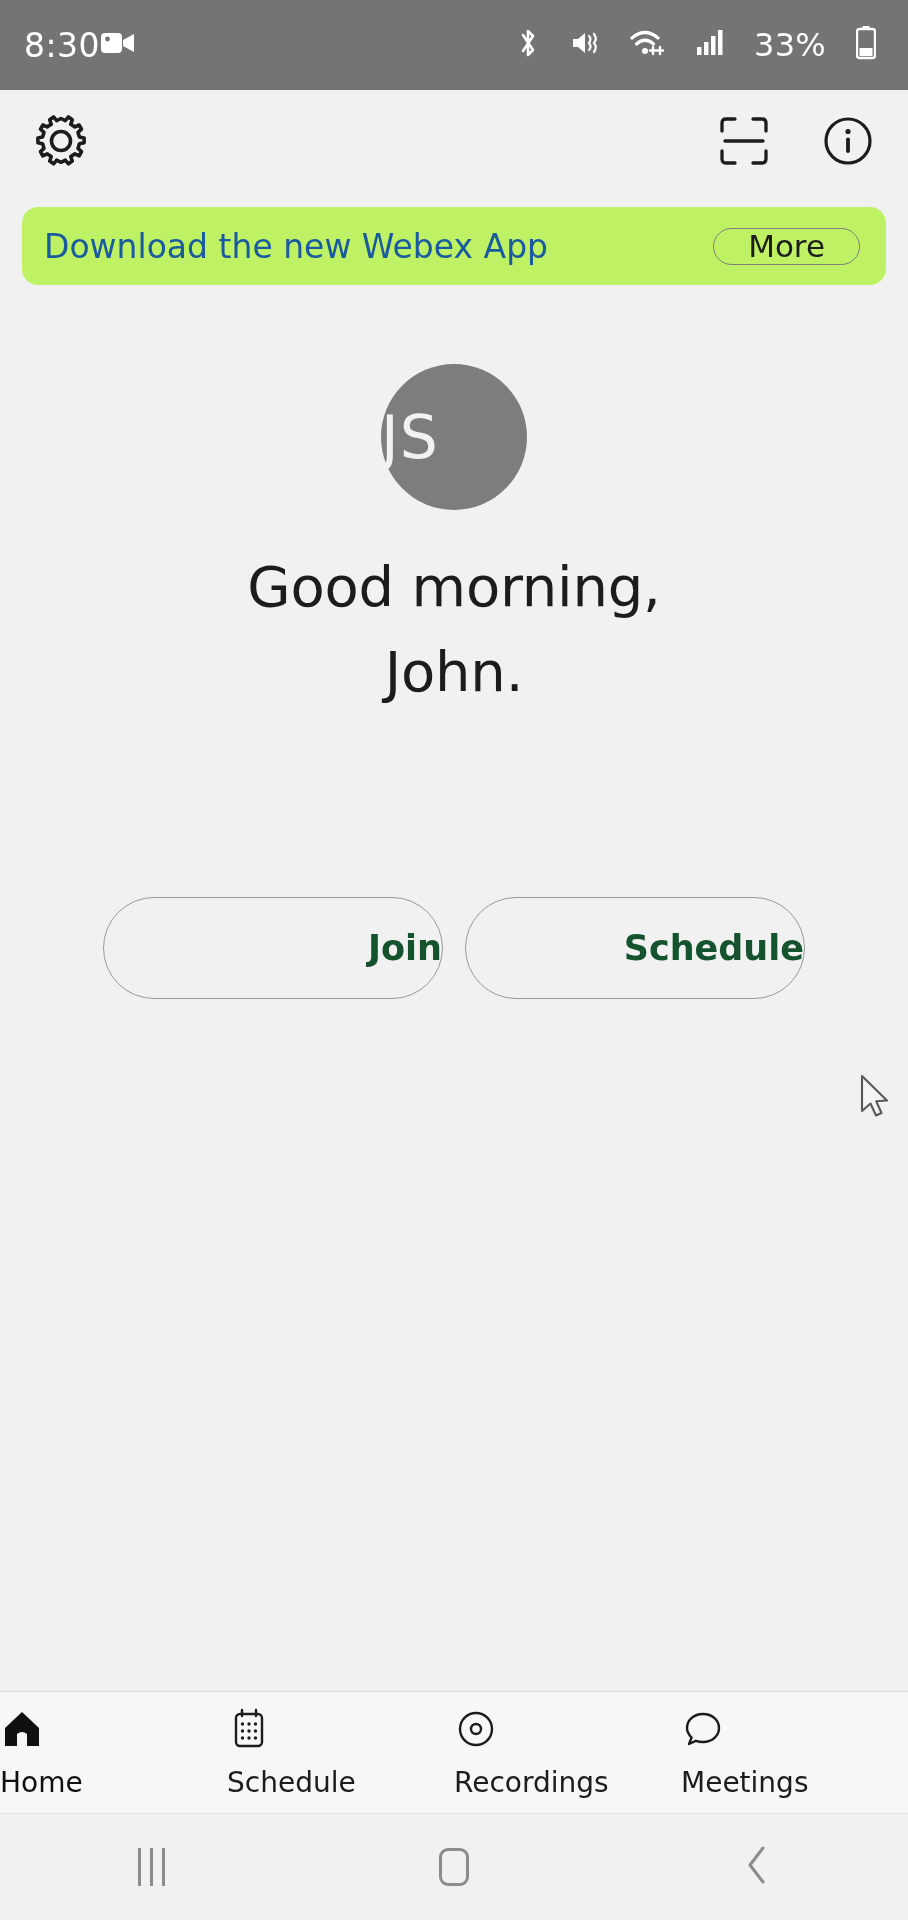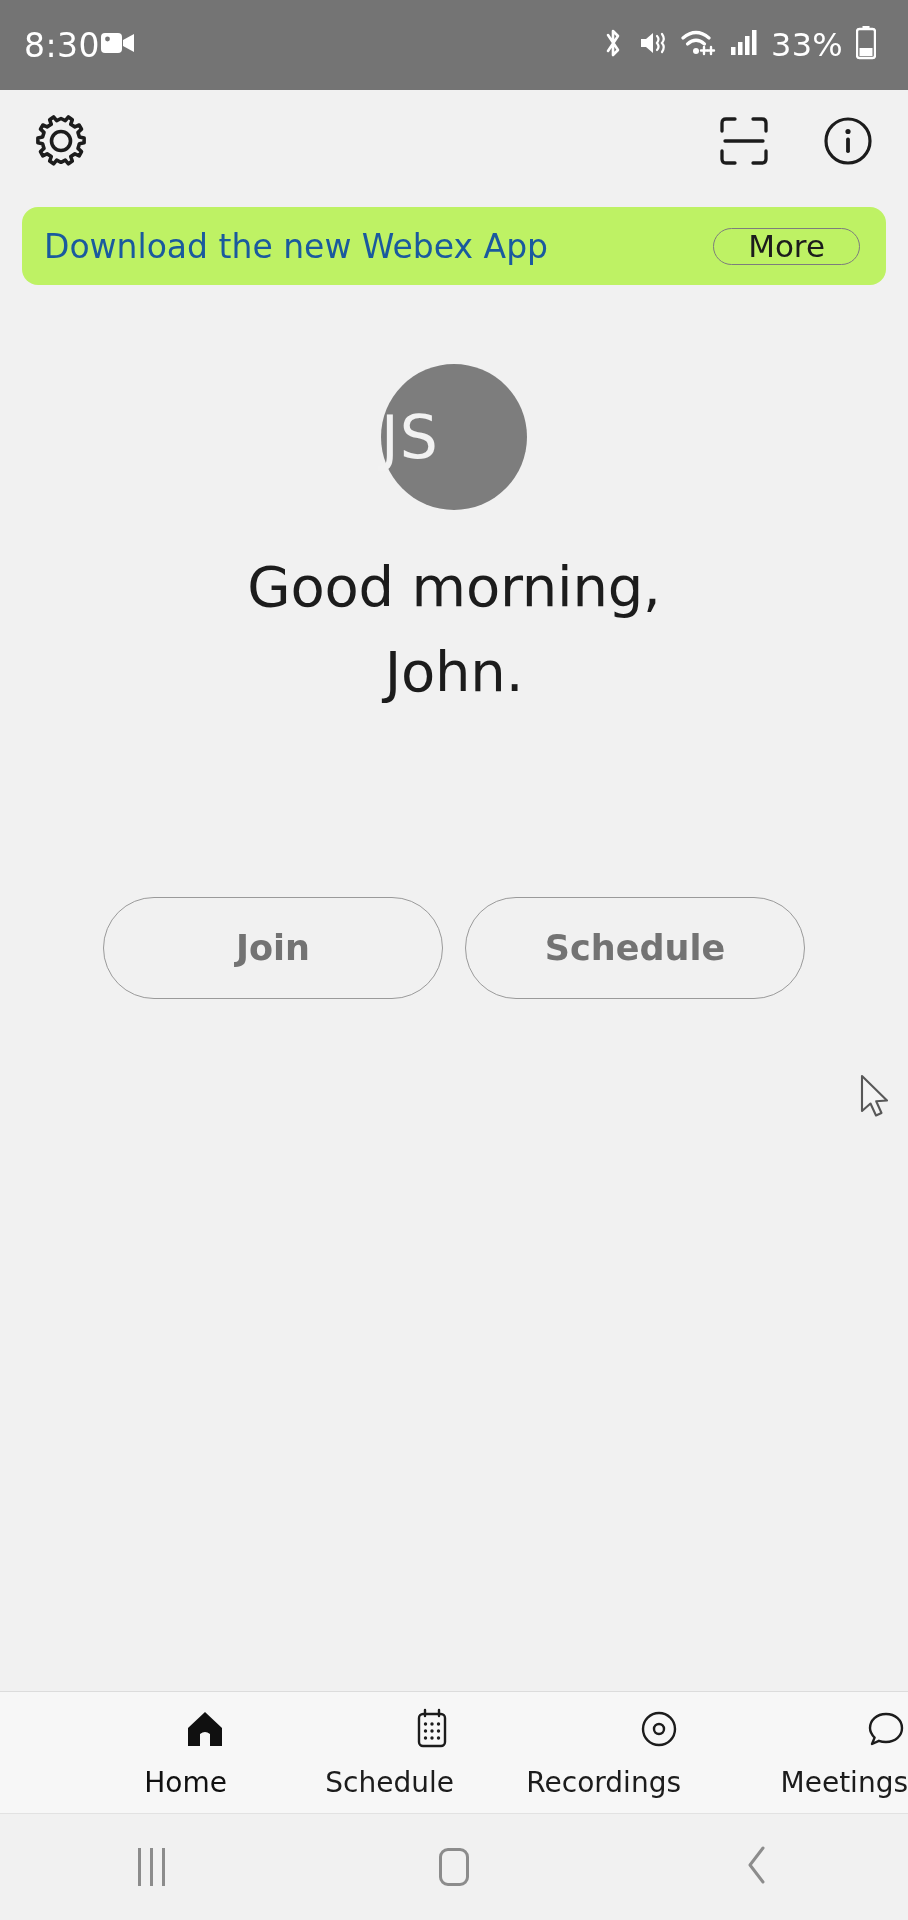--- a/index.html
+++ b/index.html
@@ -24,21 +24,21 @@
     padding:0 24px;
     flex:none;
   }
   .sb-left { display:flex; align-items:center; gap:1px; }
   .sb-time {
     color:#ffffff; font-size:33px; font-weight:400;
     letter-spacing:0.5px;
   }
   .sb-right {
     margin-left:auto;
-    display:flex; align-items:center; gap:13px;
+    display:flex; align-items:center; gap:30px;
     padding-right:8px;
   }
   .sb-batt-txt { color:#ffffff; font-size:32px; letter-spacing:0.3px; }
   .sb-ico { display:block; }
 
   
   .appheader {
     height:105px;
     display:flex; align-items:center;
     padding:0 34px;
@@ -125,41 +125,42 @@
   }
   .btn-row {
     margin-top:27px;
     display:flex; gap:22px;
   }
   .btn-secondary {
     width:340px; height:102px;
     background:transparent;
     border:1.5px solid #9a9a9a;
     border-radius:52px;
-    color:#737373;
+    color:#14532d;
     font-family:"DejaVu Sans", sans-serif;
     font-size:35px;
     font-weight:bold;
     cursor:pointer;
+    text-align:right;
   }
 
   
   .cursor { position:absolute; left:858px; top:788px; pointer-events:none; }
 
   
   .tabbar {
     flex:none;
     height:122px;
     background:#f7f7f7;
     border-top:1px solid #dcdcdc;
     display:flex; align-items:center;
   }
   .tab {
     flex:1;
-    display:flex; flex-direction:column; align-items:flex-end; gap:11px;
+    display:flex; flex-direction:column; align-items:flex-start; gap:11px;
     cursor:pointer;
   }
   .tab-label { font-size:28px; color:#1c1c1c; }
   .tab.active .tab-label { color:#101010; }
 
   
   .navbar {
     flex:none;
     height:107px;
     background:#f1f1f1;

